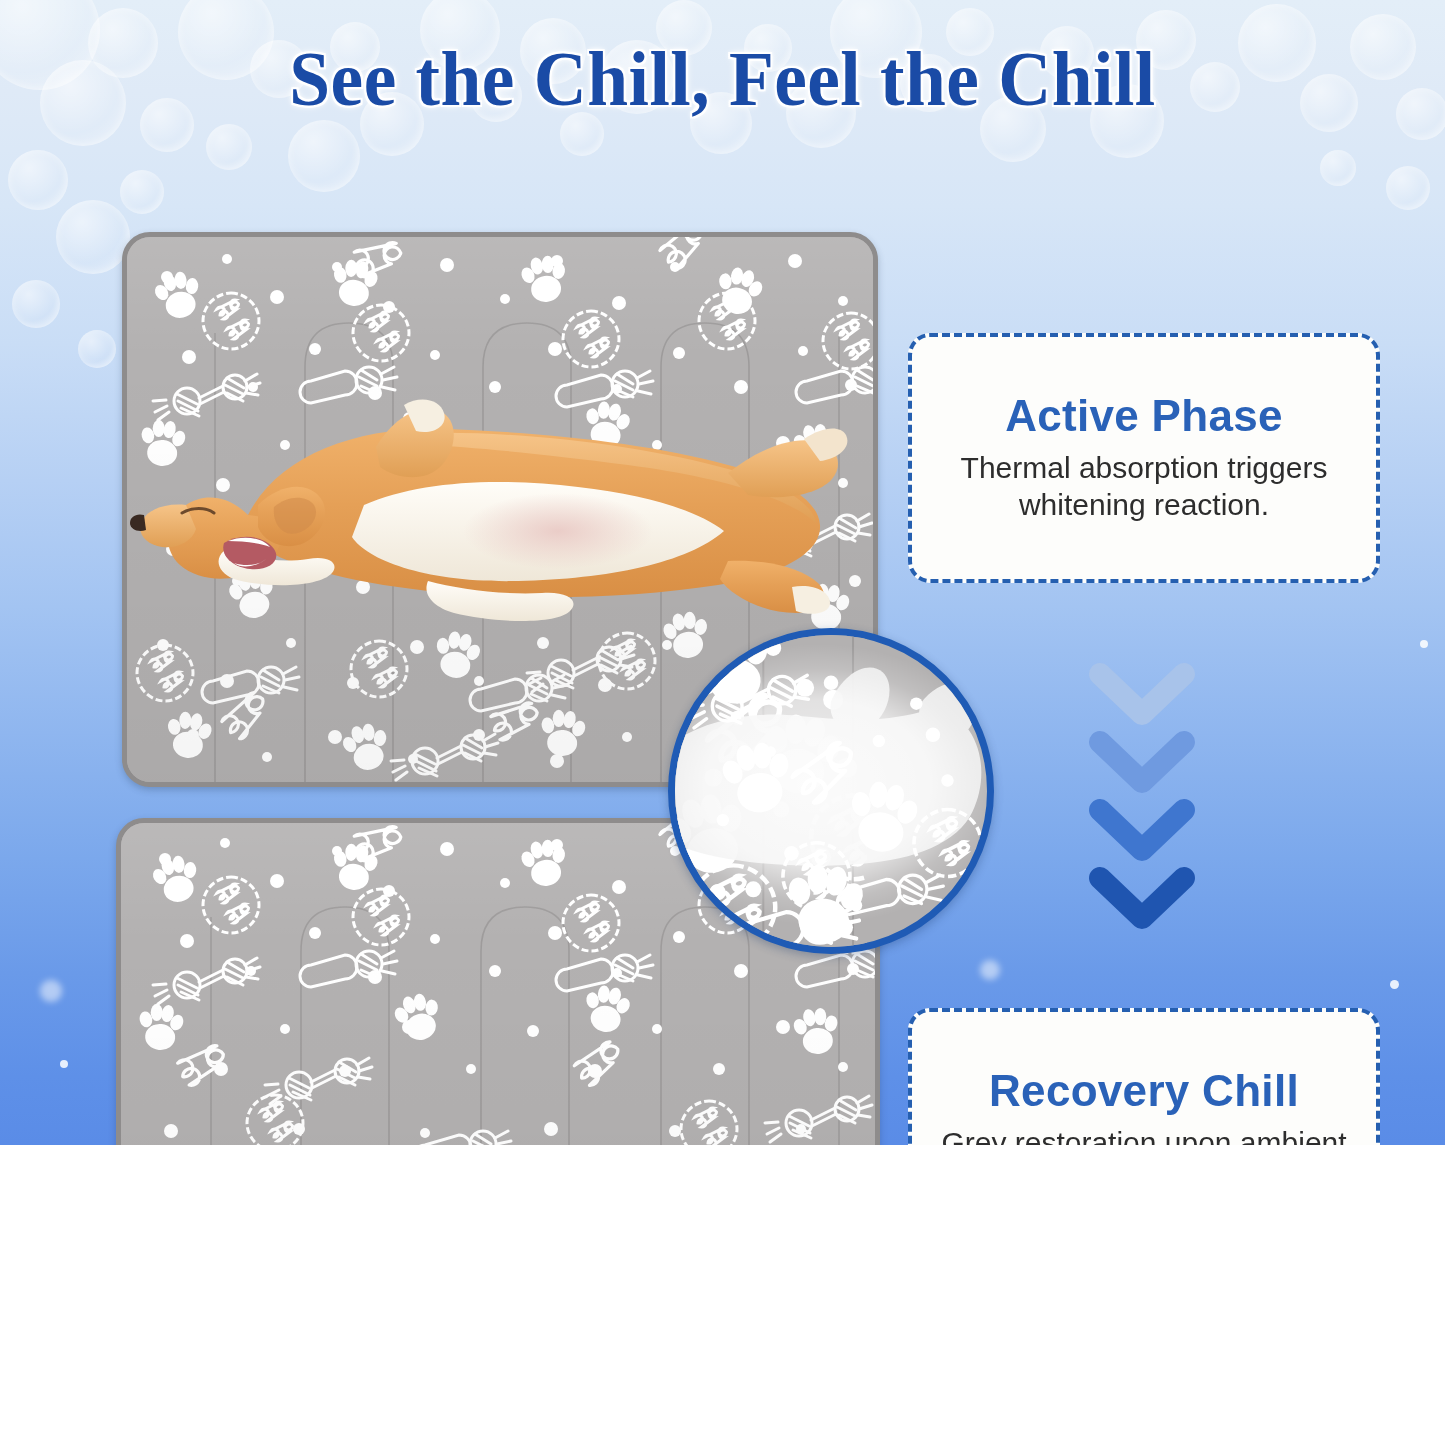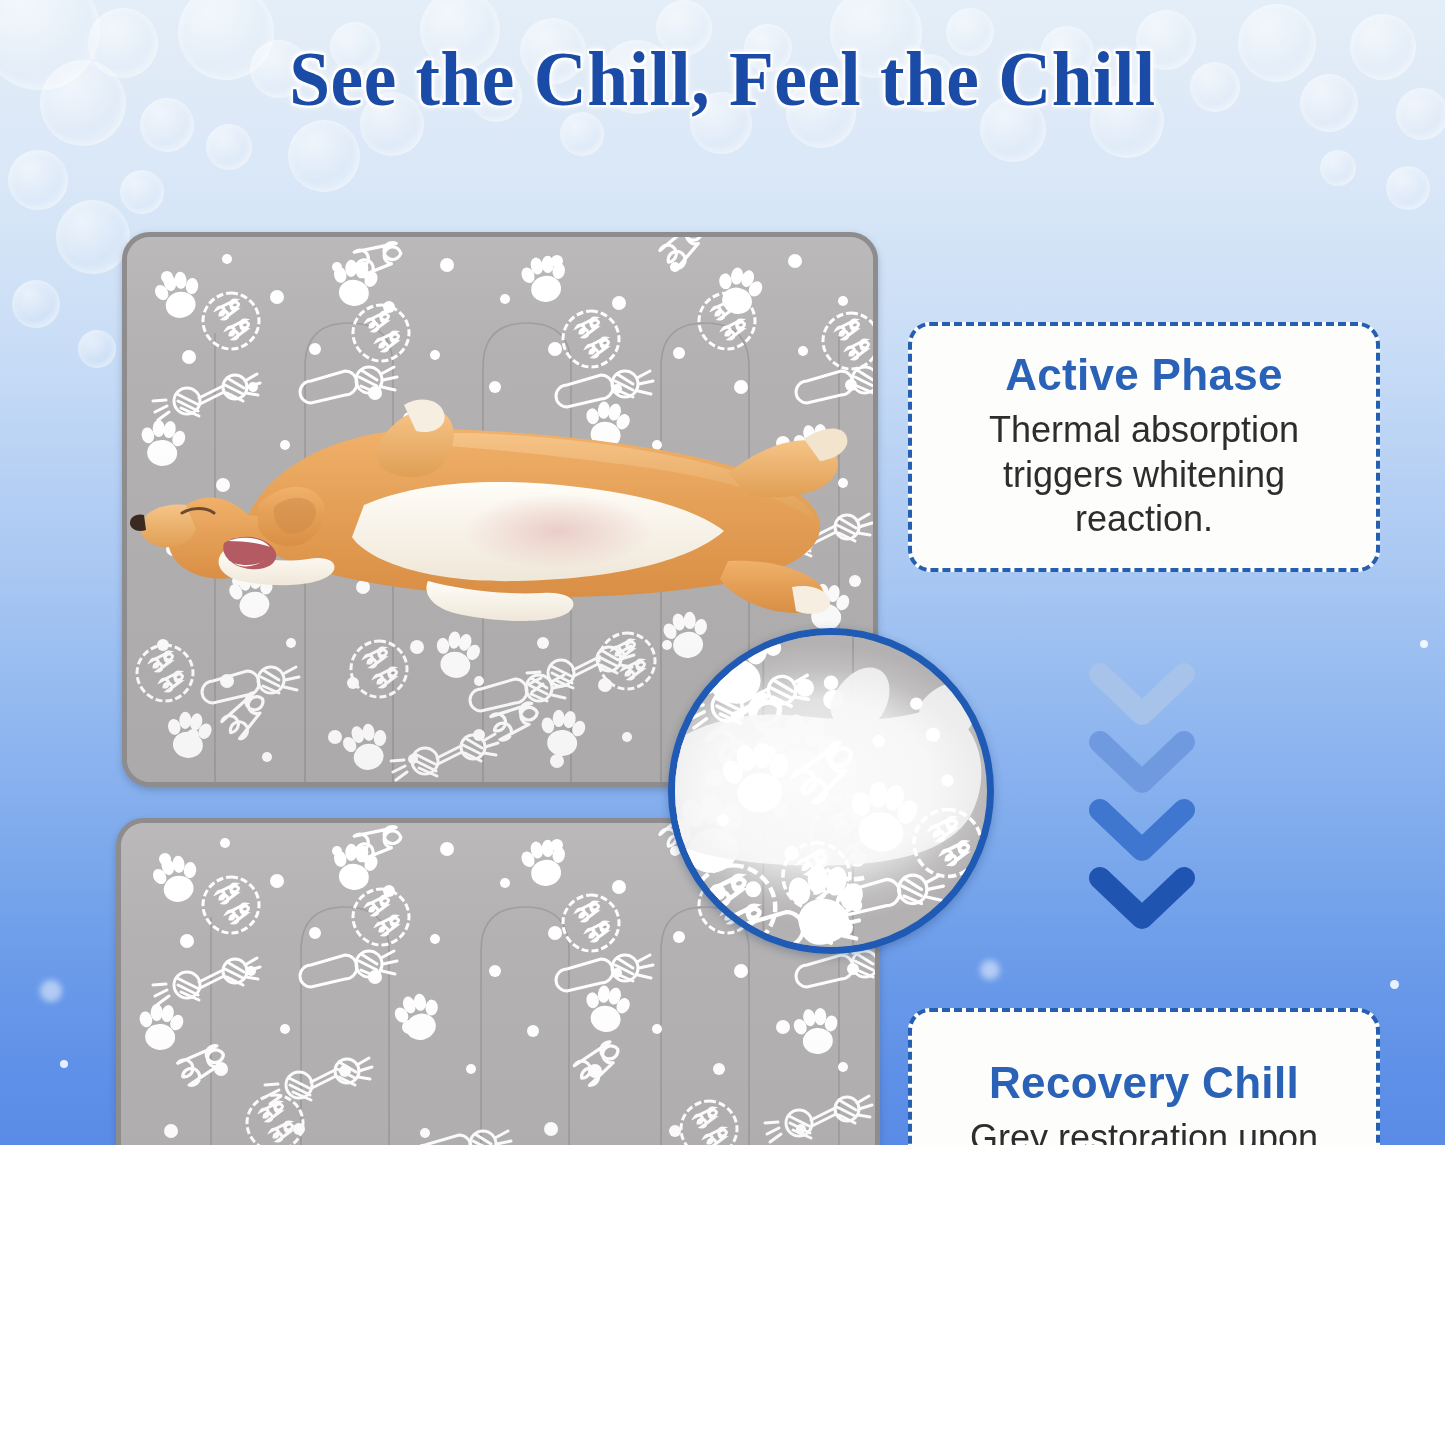--- a/index.html
+++ b/index.html
@@ -90,23 +90,23 @@
     box-sizing:border-box;
     display:flex;flex-direction:column;align-items:center;justify-content:center;
     padding:14px 20px;
   }
   .card h3{
     margin:0 0 10px 0;
     font-size:44px;font-weight:bold;color:#2a62b8;
     letter-spacing:.3px;line-height:1.05;text-align:center;
   }
   .card p{
-    margin:0;font-size:36px;line-height:1.24;color:#2d2d2d;text-align:center;
+    margin:0;font-size:30px;line-height:1.24;color:#2d2d2d;text-align:center;
   }
-  #card-active{left:908px;top:322px;width:472px;height:250px;}
+  #card-active{left:908px;top:333px;width:472px;height:250px;}
   #card-recovery{left:908px;top:1008px;width:472px;height:250px;}
 
   
   #chevrons{position:absolute;left:1072px;top:662px;width:140px;height:280px;}
   #chevrons svg{width:100%;height:100%;display:block;}
 
   
   #snowflake{position:absolute;left:1150px;top:1285px;width:300px;height:175px;
     opacity:.55;pointer-events:none;}
   #snowflake svg{width:100%;height:100%;display:block;}

